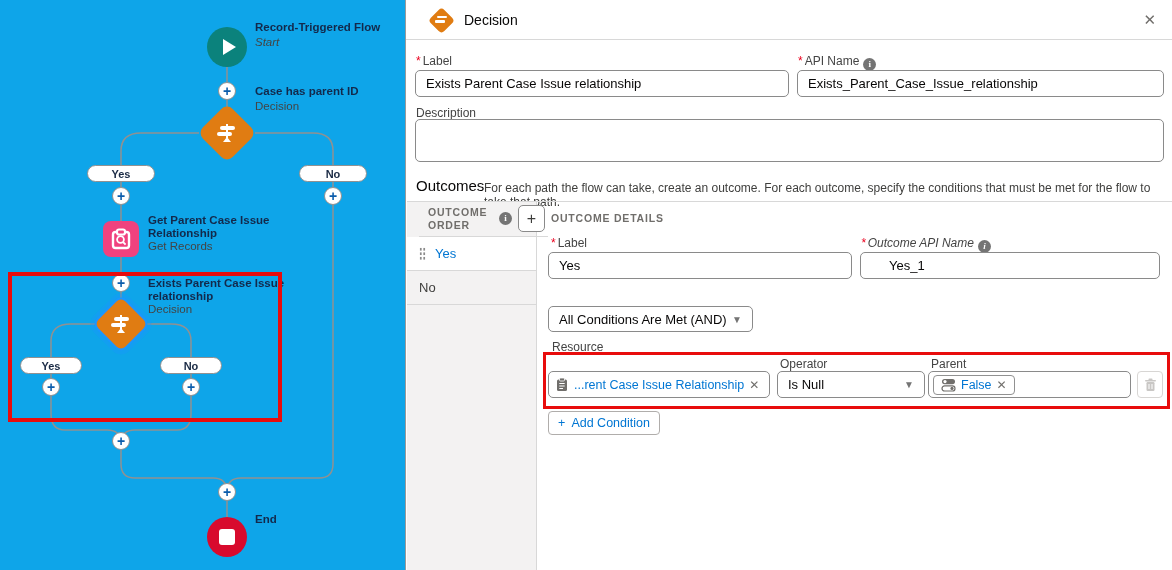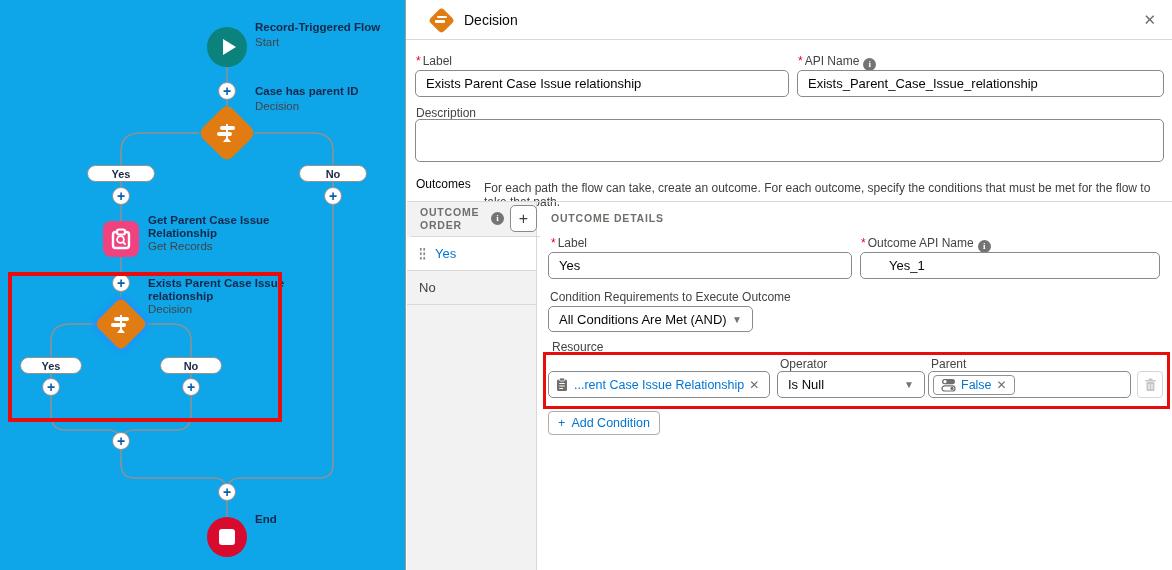--- a/index.html
+++ b/index.html
@@ -51,27 +51,27 @@
   .close-x { position:absolute; right:16px; top:11px; font-size:15px; color:#706e6b; cursor:pointer; }
 
   .fld-label { position:absolute; font-size:12px; color:#444; }
   .req-star { color:#ea001e; margin-right:2px; }
   .info-dot { display:inline-block; width:13px; height:13px; border-radius:50%; background:#747474; color:#fff; font-size:9px; font-weight:bold;
     text-align:center; line-height:13px; vertical-align:-2px; margin-left:4px; font-family:"Liberation Serif", serif; }
 
   .tb { position:absolute; border:1px solid #8a8a8a; border-radius:5px; background:#fff; font-size:13px; color:#080707; padding:0 10px; outline:none; font-family:"Liberation Sans", sans-serif; }
   input.tb { height:27px; }
 
-  .section-h { position:absolute; font-size:12px; color:#080707; }
+  .section-h { position:absolute; font-size:15px; color:#080707; }
   .section-blurb { position:absolute; font-size:12px; color:#3e3e3c; }
 
   .upper-gray { font-size:10.5px; letter-spacing:.8px; color:#706e6b; font-weight:bold; }
 
   #order-panel { position:absolute; left:1px; top:201px; width:130px; height:369px; background:#f3f2f2; border-right:1px solid #d8d8d8; border-top:1px solid #d8d8d8; }
-  #order-head { position:absolute; left:4px; top:0; width:100%; height:35px; border-bottom:1px solid #d8d8d8;padding-left:48px; }
+  #order-head { position:absolute; left:12px; top:0; width:100%; height:35px; border-bottom:1px solid #d8d8d8;padding-left:48px; }
   #order-head .upper-gray { position:absolute; left:9px; top:4px; line-height:13px; }
   #order-add { position:absolute; right:3px; top:3px; width:27px; height:27px; border:1px solid #8a8a8a; border-radius:5px; background:#fff;
     font-size:16px; color:#3e3e3c; display:flex; align-items:center; justify-content:center; cursor:pointer; }
   .order-row { position:absolute; left:0; width:100%; height:34px; border-bottom:1px solid #d8d8d8; display:flex; align-items:center; font-size:13px; cursor:pointer; }
   .order-row.sel { background:#fff; color:#0176d3; }
   .order-row.idle { color:#3e3e3c; padding-left:12px; }
   .drag-dots { width:7px; height:13px; margin:0 9px 0 12px; background:
     radial-gradient(circle 1.2px, #8a8a8a 1.2px, transparent 1.3px) 0 0/3.5px 4.5px repeat; }
 
   .panel-hr { position:absolute; left:131px; top:201px; width:635px; height:1px; background:#d8d8d8; }
@@ -107,21 +107,21 @@
       <path d="M191 374 V414 Q191 430 177 430 H135 Q121 430 121 444"></path>
       <path d="M121 441 V464 Q121 478 135 478 H213 Q227 478 227 492"></path>
       <path d="M227 492 V518"></path>
     </g>
   </svg>
 
   <div class="start-circle" style="left:207px; top:27px;">
     <div class="play-tri"></div>
   </div>
   <div class="node-title" style="left:255px; top:21px;">Record-Triggered Flow</div>
-  <div class="node-sub" style="left:255px; top:36px;">Start</div>
+  <div class="node-sub" style="left:255px; top:36px;font-style:italic;">Start</div>
 
   <div class="plus-node" style="left:218px; top:82px;">
       <span>+</span>
     </div>
   <div class="node-title" style="left:255px; top:85px;">Case has parent ID</div>
   <div class="node-sub" style="left:255px; top:100px;">Decision</div>
 
   <div class="diamond" style="left:206px; top:112px;">
     <div class="d-icon">
       <div class="post"></div>
@@ -234,24 +234,23 @@
     <div class="order-row idle" style="top:69px;">
       <span>No</span>
     </div>
   </div>
 
   <div class="upper-gray abs" style="left:145px; top:212px;">OUTCOME DETAILS</div>
 
   <div class="fld-label" style="left:145px; top:236px;"><span class="req-star">*</span><span>Label</span></div>
   <input class="tb" style="left: 142px; top: 252px; width: 304px;" value="Yes">
 
-  <div class="fld-label" style="left:455px; top:236px;"><span class="req-star">*</span><span>Outcome API Name</span><span class="info-dot">i</span></div>
+  <div class="fld-label" style="left:455px; top:236px;font-style:italic;"><span class="req-star">*</span><span>Outcome API Name</span><span class="info-dot">i</span></div>
   <input class="tb" style="left: 454px; top: 252px; width: 300px; padding-left: 28px;" value="Yes_1">
 
-  <div class="fld-label" style="left:144px; top:290px;">Condition Requirements to Execute Outcome</div>
   <div class="tb combo" style="left:142px; top:306px; width:205px; height:26px;">
     <span>All Conditions Are Met (AND)</span>
     <span class="caret">▼</span>
   </div>
 
   <div class="fld-label" style="left:146px; top:340px;text-align:center;">Resource</div>
   <div class="fld-label" style="left:374px; top:357px;">Operator</div>
   <div class="fld-label" style="left:525px; top:357px;">Parent</div>
 
   <div class="tb" style="left:142px; top:371px; width:222px; height:27px; display:flex; align-items:center; padding:0 4px;">

